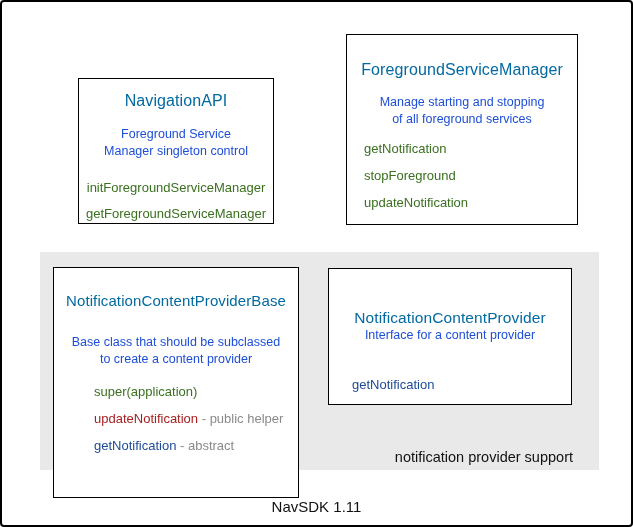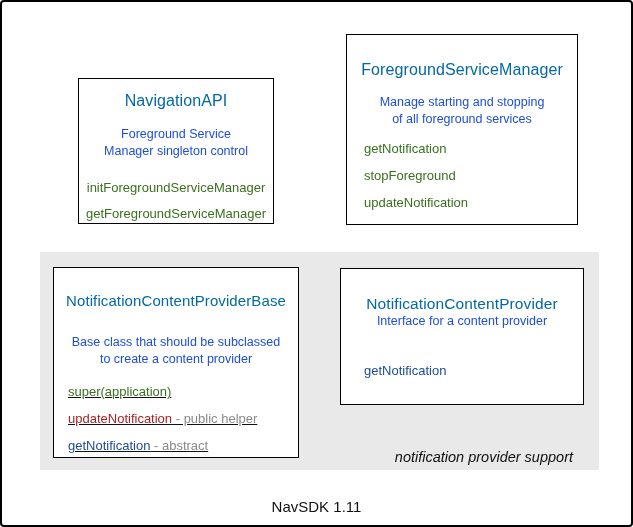--- a/index.html
+++ b/index.html
@@ -59,32 +59,31 @@
   .panel {
     position: absolute;
     left: 38px; top: 250px;
     width: 559px; height: 218px;
   }
   .panel-label {
     position: absolute;
     right: 26px; bottom: 5px;
     font-size: 14.5px;
     color: #111;
-    font-style: italic;
   }
 
   
-  .box-ncpb { left: 13px; top: 15px; width: 246px; height: 191px; padding-top: 24px; }
+  .box-ncpb { left: 13px; top: 15px; width: 246px; height: 231px; padding-top: 24px; }
   .box-ncpb .box-title { font-size: 15px; }
   .box-ncpb .box-desc { margin-top: 25px; }
-  .box-ncpb .methods { margin-top: 17px; padding-left: 14px; text-decoration: underline; }
+  .box-ncpb .methods { margin-top: 17px; padding-left: 40px; }
   .box-ncpb .method-line { margin-bottom: 11px; }
 
   
-  .box-ncp { left: 300px; top: 16px; width: 244px; height: 137px; padding-top: 26px; }
+  .box-ncp { left: 288px; top: 16px; width: 244px; height: 137px; padding-top: 40px; }
   .box-ncp .box-title { font-size: 15.5px; }
   .box-ncp .box-desc { margin-top: 0; }
   .box-ncp .methods { margin-top: 33px; padding-left: 23px; }
 
   .footer-label {
     position: absolute;
     left: 0; right: 0;
     bottom: 10px;
     text-align: center;
     font-size: 15px;

